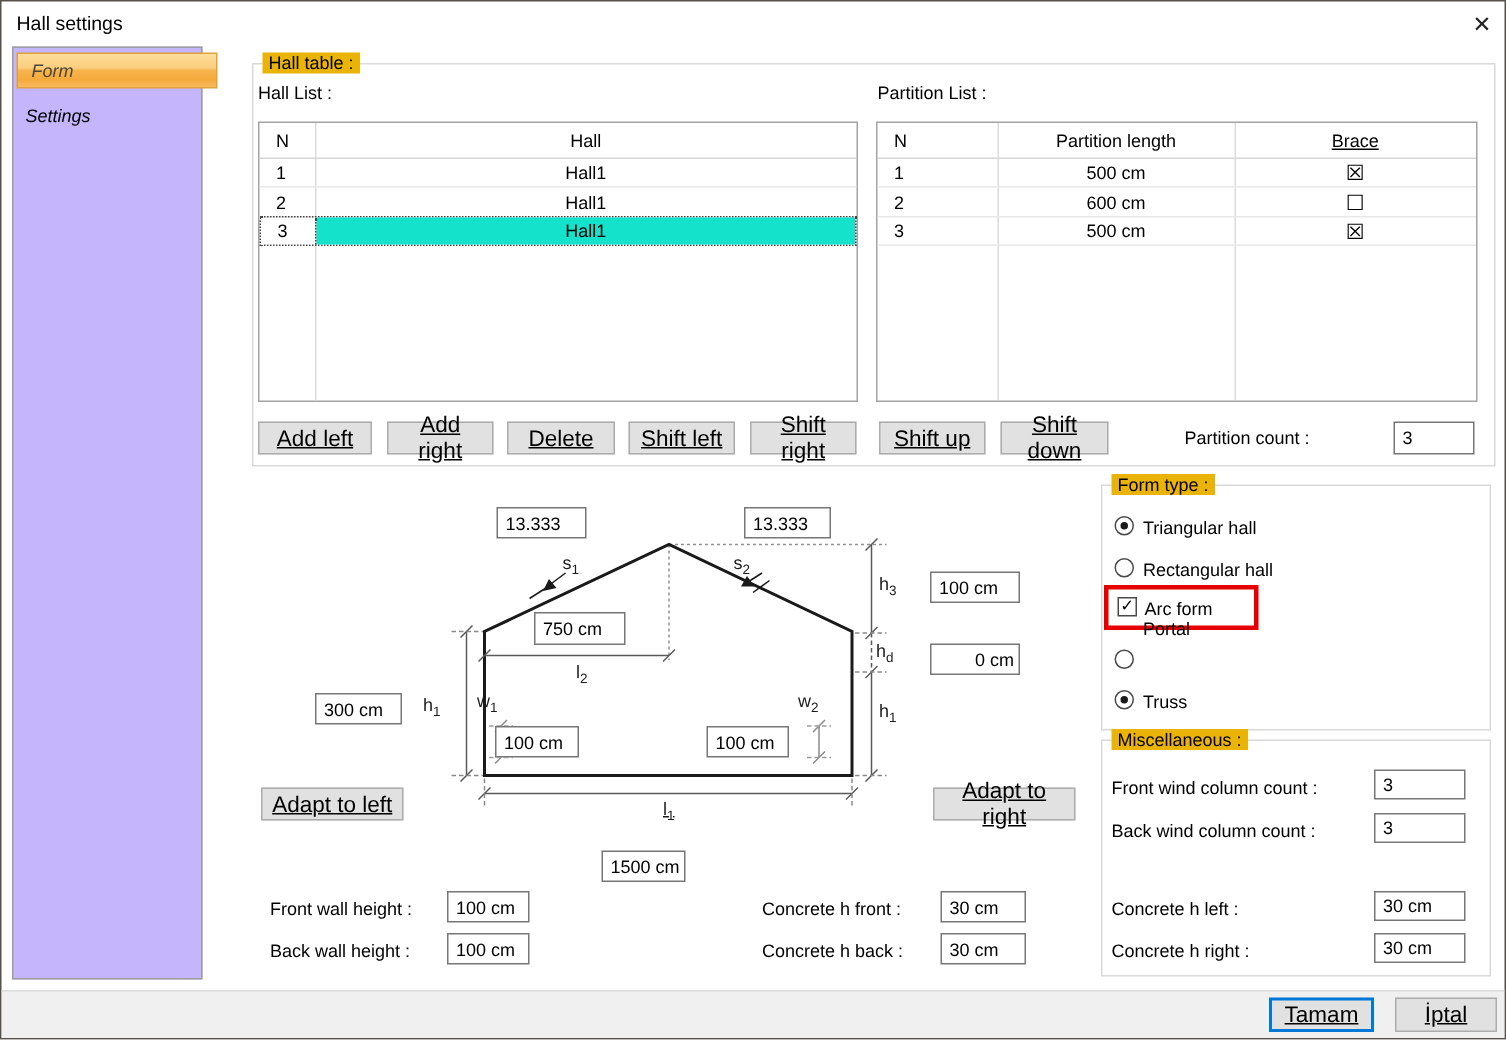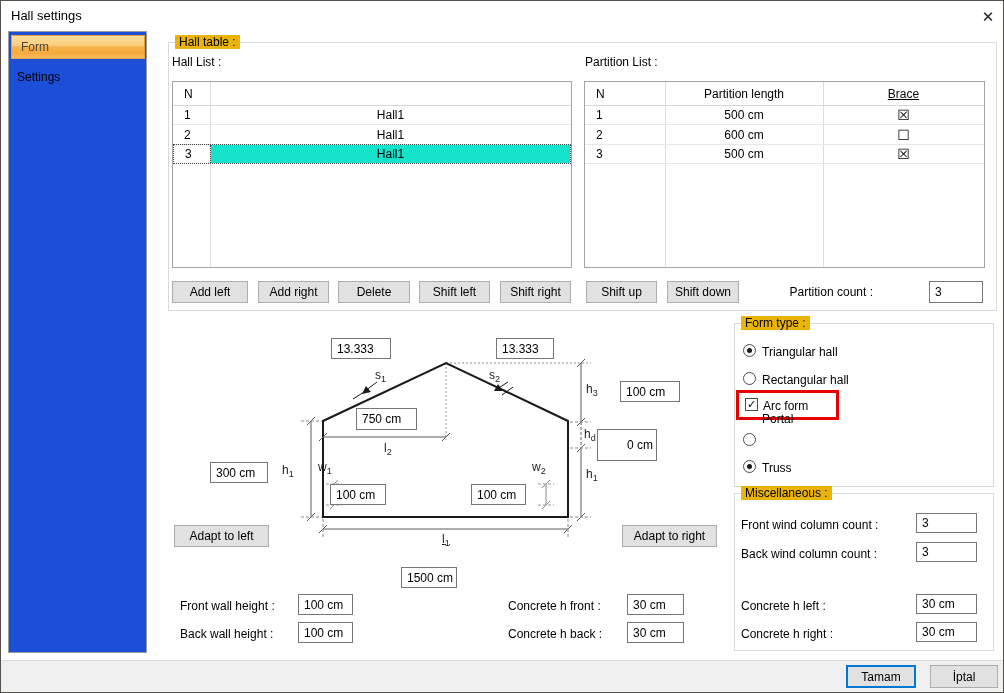--- a/index.html
+++ b/index.html
@@ -4,22 +4,22 @@
 <style>
   html,body{margin:0;padding:0;background:#c8c8c8;}
   .window{position:relative;width:1004px;height:693px;background:#ffffff;
     border:1px solid #56514b;box-sizing:border-box;overflow:hidden;
     font-family:"Liberation Sans",sans-serif;font-size:12px;color:#000;}
   .abs{position:absolute;}
   .title{position:absolute;left:10px;top:7px;font-size:13px;}
   .close{position:absolute;left:977px;top:6px;width:20px;height:20px;font-size:15px;
     text-align:center;line-height:20px;color:#222;cursor:pointer;}
   
-  .sidebar{position:absolute;left:7px;top:30px;width:139px;height:622px;
-    border:1px solid #9c9c9c;box-sizing:border-box;background:#1d4ed8;}
+  .sidebar{position:absolute;left:7px;top:30px;width:127px;height:622px;
+    border:1px solid #9c9c9c;box-sizing:border-box;background:#c4b5fd;font-style:italic;}
   .side-sel{position:absolute;left:2px;top:3px;width:134px;height:24px;box-sizing:border-box;
     border:1px solid #e0a23c;
     background:linear-gradient(180deg,#fddd9b 0%,#fbce7e 42%,#f6b44c 50%,#f5a93c 78%,#f7bb60 100%);
     line-height:22px;padding-left:9px;color:#4a463e;}
   .side-item{position:absolute;left:8px;top:38px;}
   
   .grp{position:absolute;border:1px solid #d9d9d9;box-sizing:border-box;}
   .grplabel{position:absolute;top:-8px;left:6px;background:#eab308;padding:0 4px;}
   
   .tbl{position:absolute;background:#fff;border:1px solid #a3a3a3;box-sizing:border-box;}
@@ -27,21 +27,21 @@
   .hdr{position:absolute;left:0;right:0;top:0;height:23px;border-bottom:1px solid #d6d6d6;}
   .row{position:absolute;left:0;right:0;height:19px;border-bottom:1px solid #e8e8e8;}
   .cell{position:absolute;top:0;bottom:0;display:flex;align-items:center;}
   .c-left{padding-left:11px;}
   .c-center{justify-content:center;}
   .selrow{border:1px dotted #444;box-sizing:border-box;}
   .selfill{position:absolute;top:0;bottom:0;background:#15e2cb;}
   .brace{font-size:14px;line-height:14px;}
   
   .btn{position:absolute;background:#e1e1e1;border:1px solid #acacac;box-sizing:border-box;
-    display:flex;align-items:center;justify-content:center;font-family:inherit;font-size:12px;cursor:pointer;}
+    display:flex;align-items:center;justify-content:center;font-family:inherit;font-size:15px;cursor:pointer;text-decoration:underline;}
   .ibox{position:absolute;background:#fff;border:1px solid #767676;box-sizing:border-box;
     font-family:inherit;font-size:12px;padding:0 2px 0 5px;margin:0;outline:none;}
   .lbl{position:absolute;white-space:nowrap;}
   .dim{position:absolute;white-space:nowrap;color:#1c1c1c;}
   .dim sub{font-size:9px;}
   
   .radio{position:absolute;width:13px;height:13px;border:1px solid #4a4a4a;border-radius:50%;
     background:#fff;box-sizing:border-box;}
   .radio.on::after{content:"";position:absolute;left:3px;top:3px;width:5px;height:5px;
     border-radius:50%;background:#1a1a1a;}
@@ -72,20 +72,21 @@
     <span class="grplabel">Hall table :</span>
   </div>
 
   <div class="lbl" style="left:171px;top:54px;">Hall List :</div>
   <div class="lbl" style="left:584px;top:54px;">Partition List :</div>
 
   <div class="tbl" style="left:171px;top:80px;width:400px;height:187px;">
     <div class="vline" style="left:37px;"></div>
     <div class="hdr">
       <div class="cell c-left" style="left:0;width:37px;">N</div>
+      <div class="cell c-center" style="left:37px;right:0;">Hall</div>
     </div>
     <div class="row" style="top:23px;">
       <div class="cell c-left" style="left:0;width:37px;">1</div>
       <div class="cell c-center" style="left:37px;right:0;">Hall1</div>
     </div>
     <div class="row" style="top:43px;">
       <div class="cell c-left" style="left:0;width:37px;">2</div>
       <div class="cell c-center" style="left:37px;right:0;">Hall1</div>
     </div>
     <div class="row selrow" style="top:62px;height:20px;">
@@ -180,21 +181,21 @@
   <div class="dim" style="left:281px;top:462px;"><span>h</span><sub>1</sub></div>
   <div class="dim" style="left:317px;top:459px;"><span>w</span><sub>1</sub></div>
   <div class="dim" style="left:531px;top:459px;"><span>w</span><sub>2</sub></div>
   <div class="dim" style="left:383px;top:440px;"><span>l</span><sub>2</sub></div>
   <div class="dim" style="left:441px;top:531px;text-decoration:underline;"><span>l</span><sub>1</sub></div>
 
   <input class="ibox" style="left: 330px; top: 337px; width: 60px; height: 21px;" value="13.333">
   <input class="ibox" style="left: 495px; top: 337px; width: 58px; height: 21px;" value="13.333">
   <input class="ibox" style="left: 355px; top: 407px; width: 61px; height: 22px;" value="750 cm">
   <input class="ibox" style="left: 619px; top: 380px; width: 60px; height: 21px;" value="100 cm">
-  <input class="ibox" style="left: 596px; top: 428px; width: 60px; height: 32px; padding-left: 29px;" value="0 cm">
+  <input class="ibox" style="left: 619px; top: 428px; width: 60px; height: 21px; padding-left: 29px;" value="0 cm">
   <input class="ibox" style="left: 209px; top: 461px; width: 58px; height: 21px;" value="300 cm">
   <input class="ibox" style="left: 329px; top: 483px; width: 56px; height: 21px;" value="100 cm">
   <input class="ibox" style="left: 470px; top: 483px; width: 55px; height: 21px;" value="100 cm">
   <input class="ibox" style="left: 400px; top: 566px; width: 56px; height: 21px;" value="1500 cm">
 
   <button class="btn" style="left:173px;top:524px;width:95px;height:22px;">Adapt to left</button>
   <button class="btn" style="left:621px;top:524px;width:95px;height:22px;">Adapt to right</button>
 
   <div class="lbl" style="left:179px;top:598px;">Front wall height :</div>
   <input class="ibox" style="left: 297px; top: 593px; width: 55px; height: 21px;" value="100 cm">

